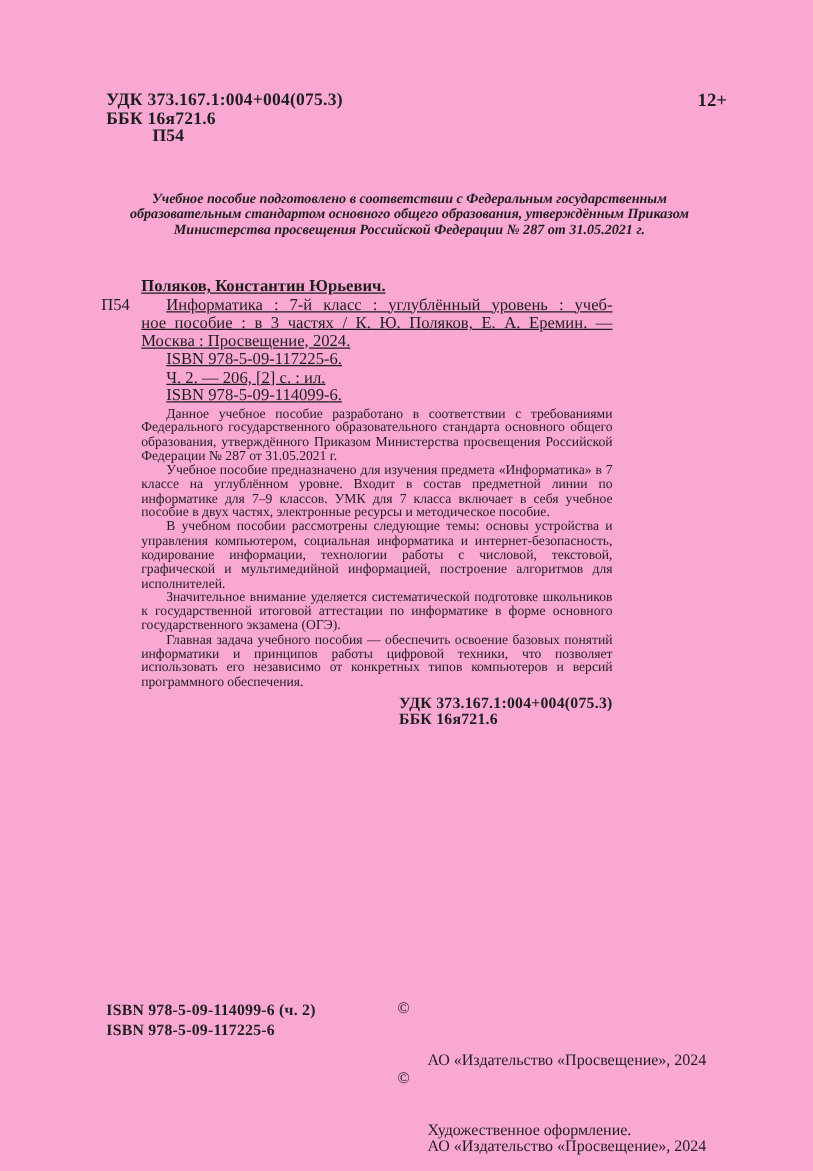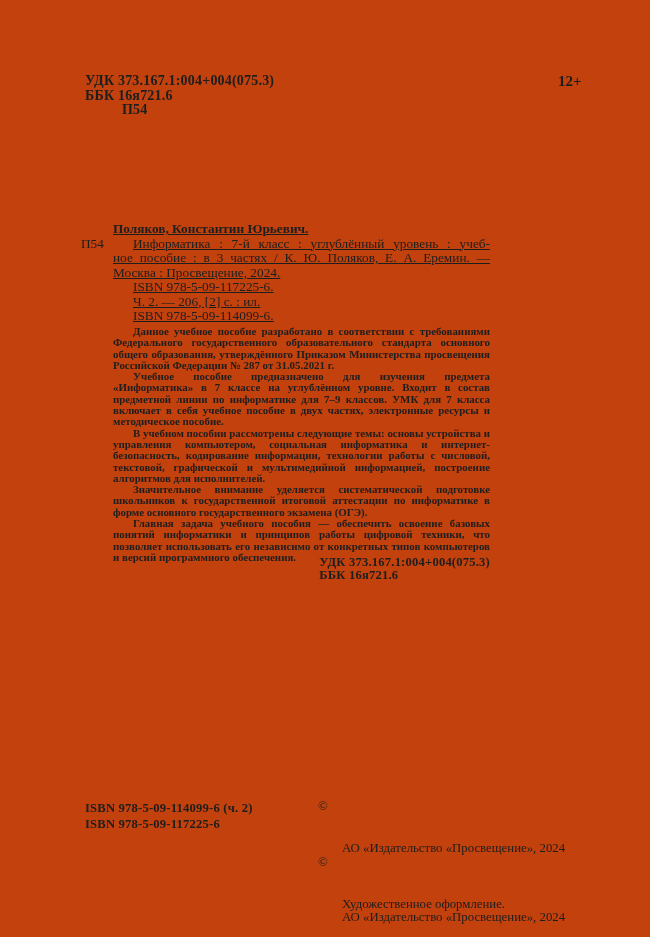--- a/index.html
+++ b/index.html
@@ -4,21 +4,21 @@
 <style>
   html, body {
     margin: 0;
     padding: 0;
     background: #ffffff;
   }
   .page {
     position: relative;
     width: 650px;
     height: 937px;
-    background: #c2410c;
+    background: #f9a8d4;
     color: #1e1e1e;
     font-family: "Liberation Serif", "DejaVu Serif", serif;
     overflow: hidden;
   }
 
   
   .top-block {
     position: absolute;
     top: 74px;
     left: 85px;
@@ -75,21 +75,20 @@
     top: 326px;
     left: 113px;
     width: 377px;
     font-size: 10.9px;
     line-height: 11.3px;
     text-align: justify;
   }
   .annotation p {
     margin: 0;
     text-indent: 20px;
-    font-weight: bold;
   }
 
   
   .udk-bottom {
     position: absolute;
     top: 556px;
     left: 85px;
     width: 405px;
     text-align: right;
   }
@@ -129,20 +128,21 @@
 <div class="page">
 
   <div class="top-block">
     <div>УДК 373.167.1:004+004(075.3)</div>
     <div>ББК 16я721.6</div>
     <div class="author-code">П54</div>
   </div>
 
   <div class="age-badge">12+</div>
 
+  <div class="notice">Учебное пособие подготовлено в соответствии с Федеральным государственным образовательным стандартом основного общего образования, утверждённым Приказом Министерства просвещения Российской Федерации № 287 от 31.05.2021 г.</div>
 
   <div class="card">
     <div class="card-code">П54</div>
     <div class="card-body">
       <div class="author">Поляков, Константин Юрьевич.</div>
       <div class="card-line indent stretch">Информатика : 7-й класс : углублённый уровень : учеб-</div>
       <div class="card-line stretch">ное пособие : в 3 частях / К. Ю. Поляков, Е. А. Еремин. —</div>
       <div class="card-line">Москва : Просвещение, 2024.</div>
       <div class="card-line indent">ISBN 978-5-09-117225-6.</div>
       <div class="card-line indent">Ч. 2. — 206, [2] с. : ил.</div>

